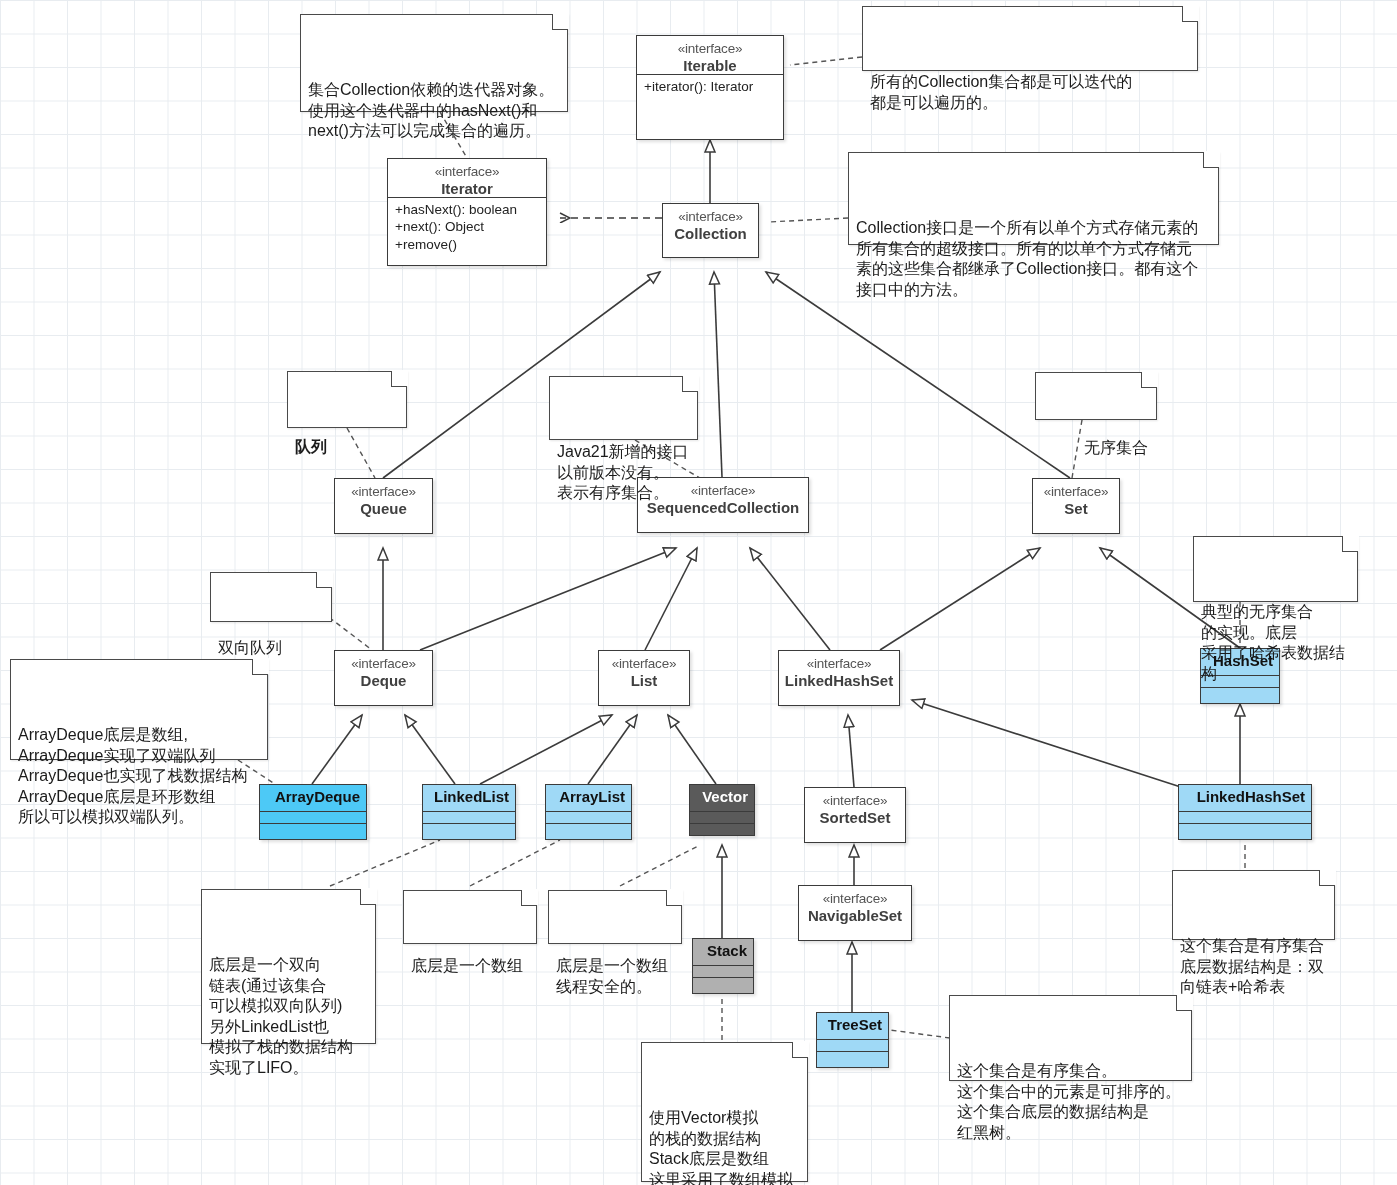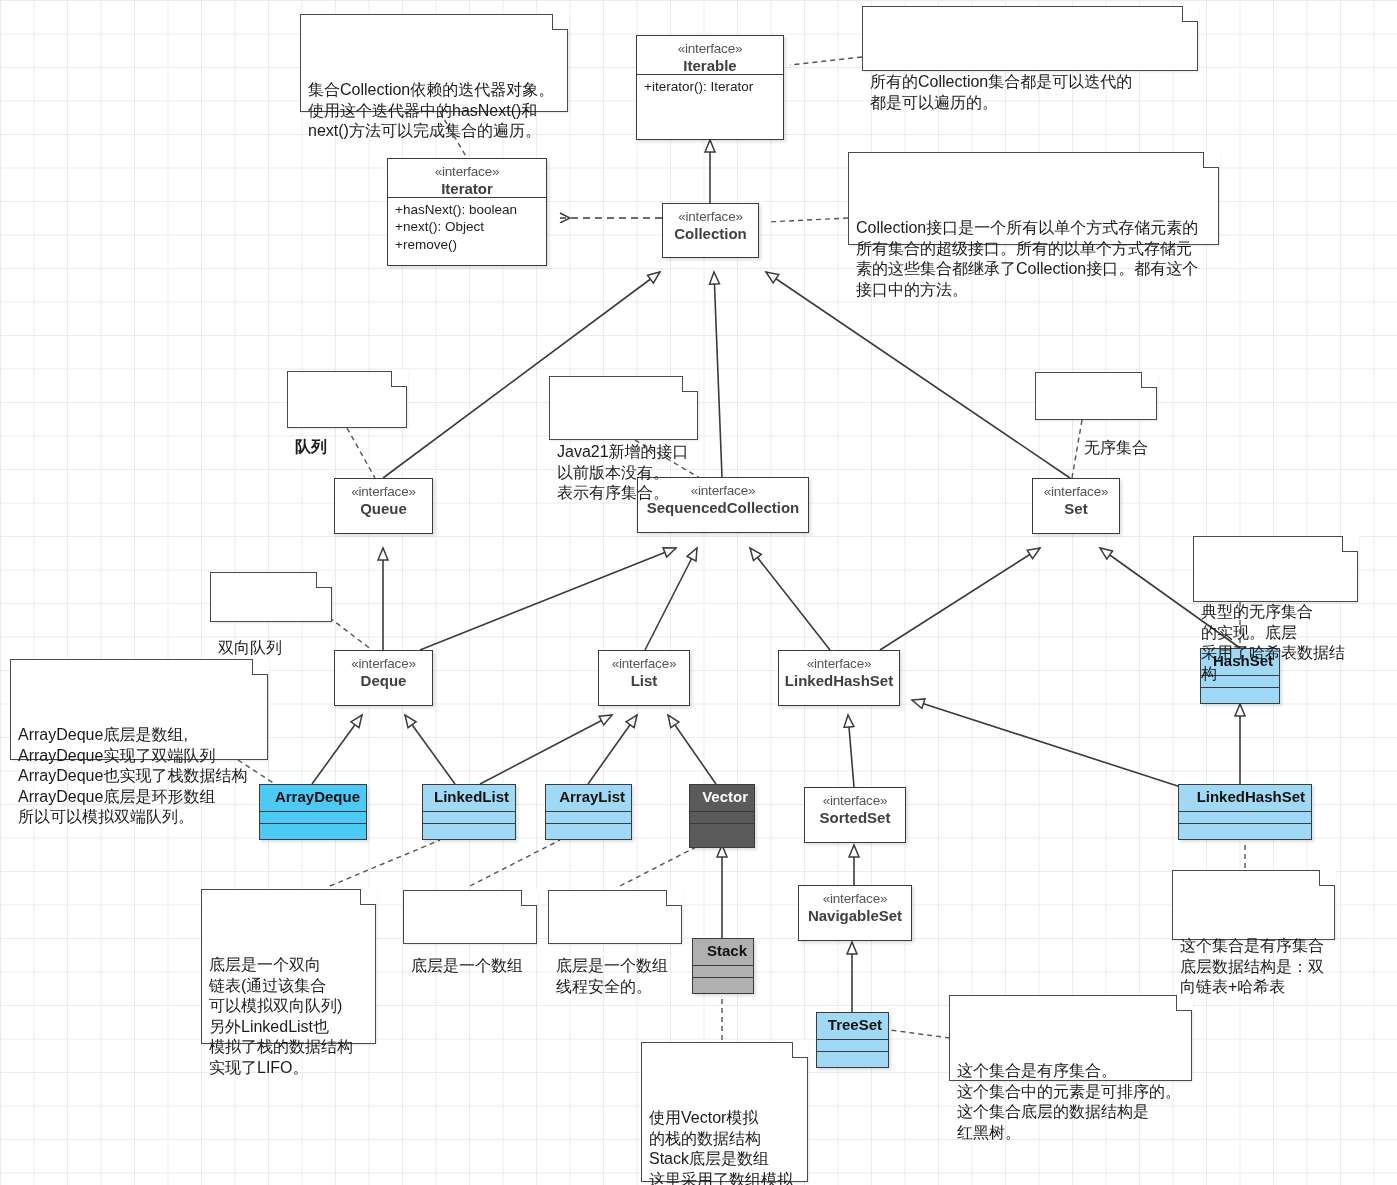--- a/index.html
+++ b/index.html
@@ -284,21 +284,21 @@
     <div class="st1"></div>
     <div class="st2"></div>
   </div>
 
   <div class="uml-box cls" style="left:545px; top:784px; width:87px; height:56px; background:#9fd9f6;">
     <div class="hdr">ArrayList</div>
     <div class="st1"></div>
     <div class="st2"></div>
   </div>
 
-  <div class="uml-box cls" style="left:689px; top:784px; width:66px; height:64px; background:#5a5a5a;">
+  <div class="uml-box cls" style="left:689px; top:784px; width:66px; height:52px; background:#5a5a5a;">
     <div class="hdr" style="color:#ffffff;">Vector</div>
     <div class="st1"></div>
     <div class="st2"></div>
   </div>
 
   <div class="uml-box cls" style="left:692px; top:938px; width:62px; height:56px; background:#b0b0b0;">
     <div class="hdr">Stack</div>
     <div class="st1"></div>
     <div class="st2"></div>
   </div>

